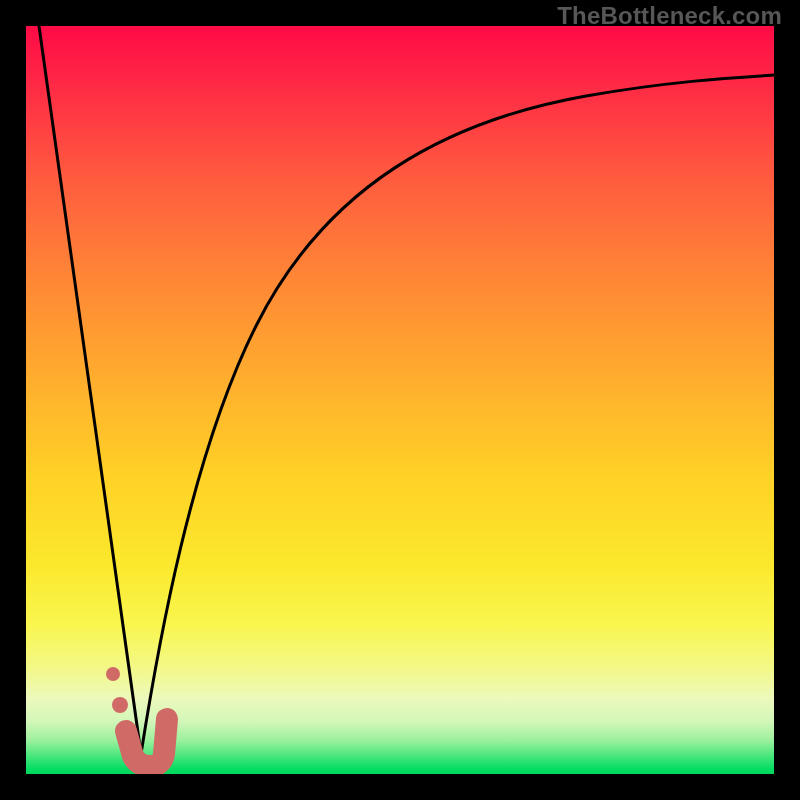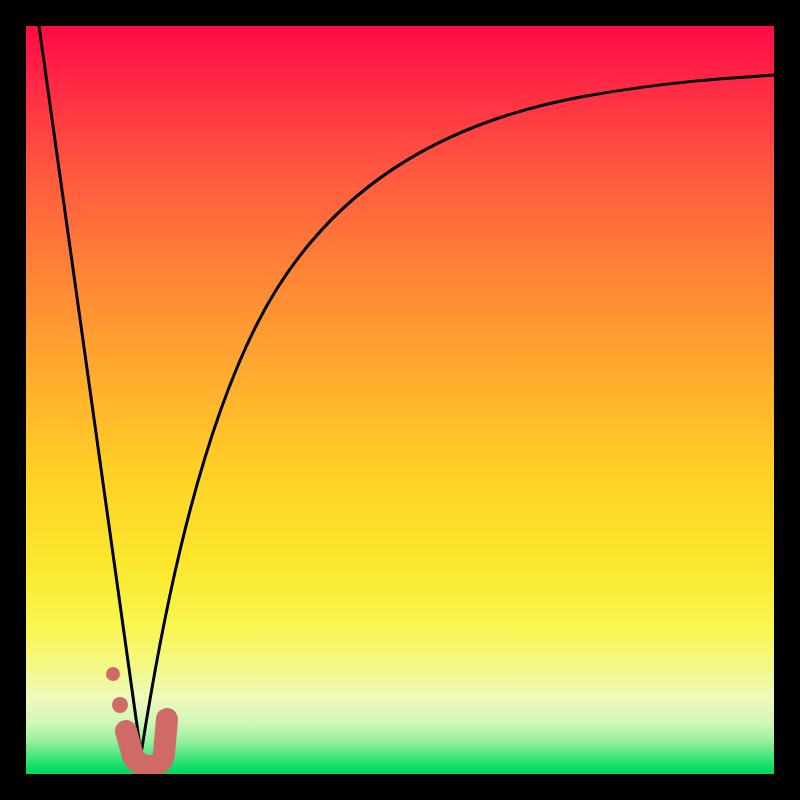--- a/index.html
+++ b/index.html
@@ -104,13 +104,14 @@
                L 107 730
                Q 112 740 124 740
                Q 136 740 138 728
                L 141 693"></path>
 
       <circle class="notch-dot" cx="94" cy="679" r="8"></circle>
       <circle class="notch-dot" cx="87" cy="648" r="7"></circle>
     </svg>
   </div>
 
+  <div class="watermark">TheBottleneck.com</div>
 </div>
 
 </body></html>

